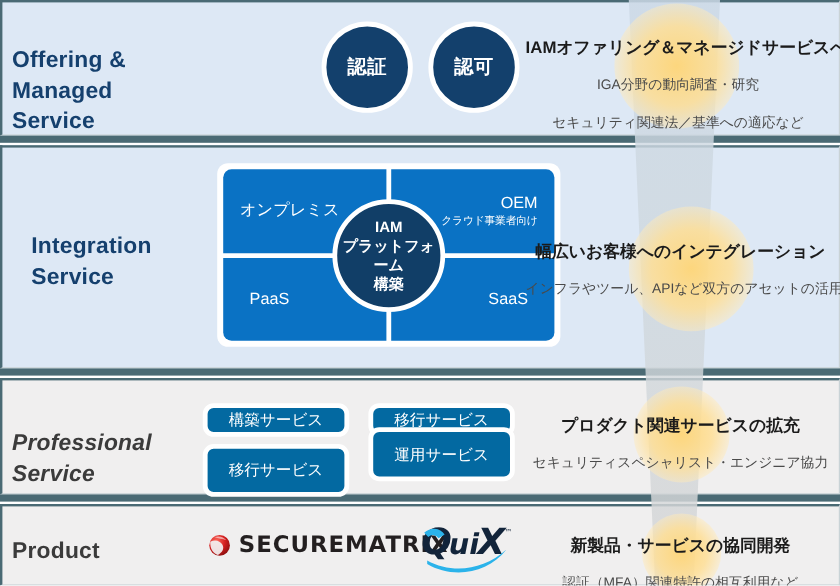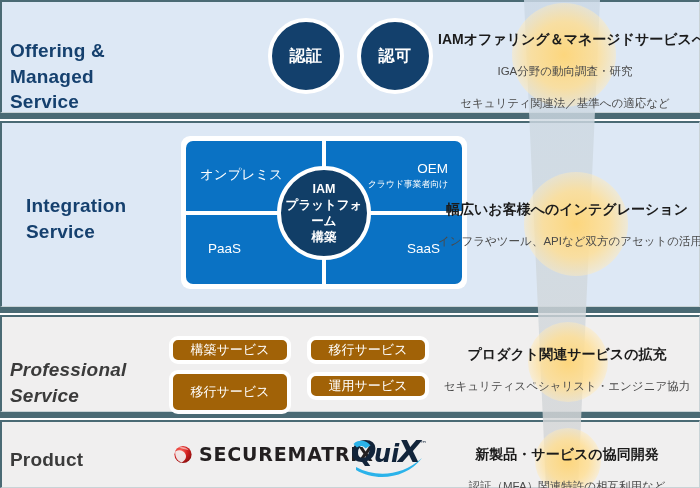--- a/index.html
+++ b/index.html
@@ -102,21 +102,21 @@
     color: #ffffff;
     font-weight: bold;
     font-size: 12.5px;
     line-height: 1.28;
     text-align: center;
   }
 
   
   .svc-btn {
     position: absolute;
-    background: #a16207;
+    background: #0369a1;
     color: #ffffff;
     border: 4px solid #ffffff;
     border-radius: 9px;
     display: flex; align-items: center; justify-content: center;
     font-size: 13px;
   }
 
   
   .headline {
     position: absolute;
@@ -240,21 +240,21 @@
 
   <div class="svc-btn" style="left:169px; top:336px; width:122px; height:28px;">
     <span>構築サービス</span>
   </div>
   <div class="svc-btn" style="left:307px; top:336px; width:122px; height:28px;">
     <span>移行サービス</span>
   </div>
   <div class="svc-btn" style="left:169px; top:370px; width:122px; height:44px;">
     <span>移行サービス</span>
   </div>
-  <div class="svc-btn" style="left:307px; top:372px; width:122px; height:28px;">
+  <div class="svc-btn" style="left:307px; top:356px; width:122px; height:45px;">
     <span>運用サービス</span>
   </div>
 
   <div class="glow" style="left:528px; top:322px; width:80px; height:80px;"></div>
 
   <div class="headline" style="left:438px; top:345px; width:258px;">
     <div class="h-main">プロダクト関連サービスの拡充</div>
     <div class="h-sub">セキュリティスペシャリスト・エンジニア協力</div>
   </div>
 

